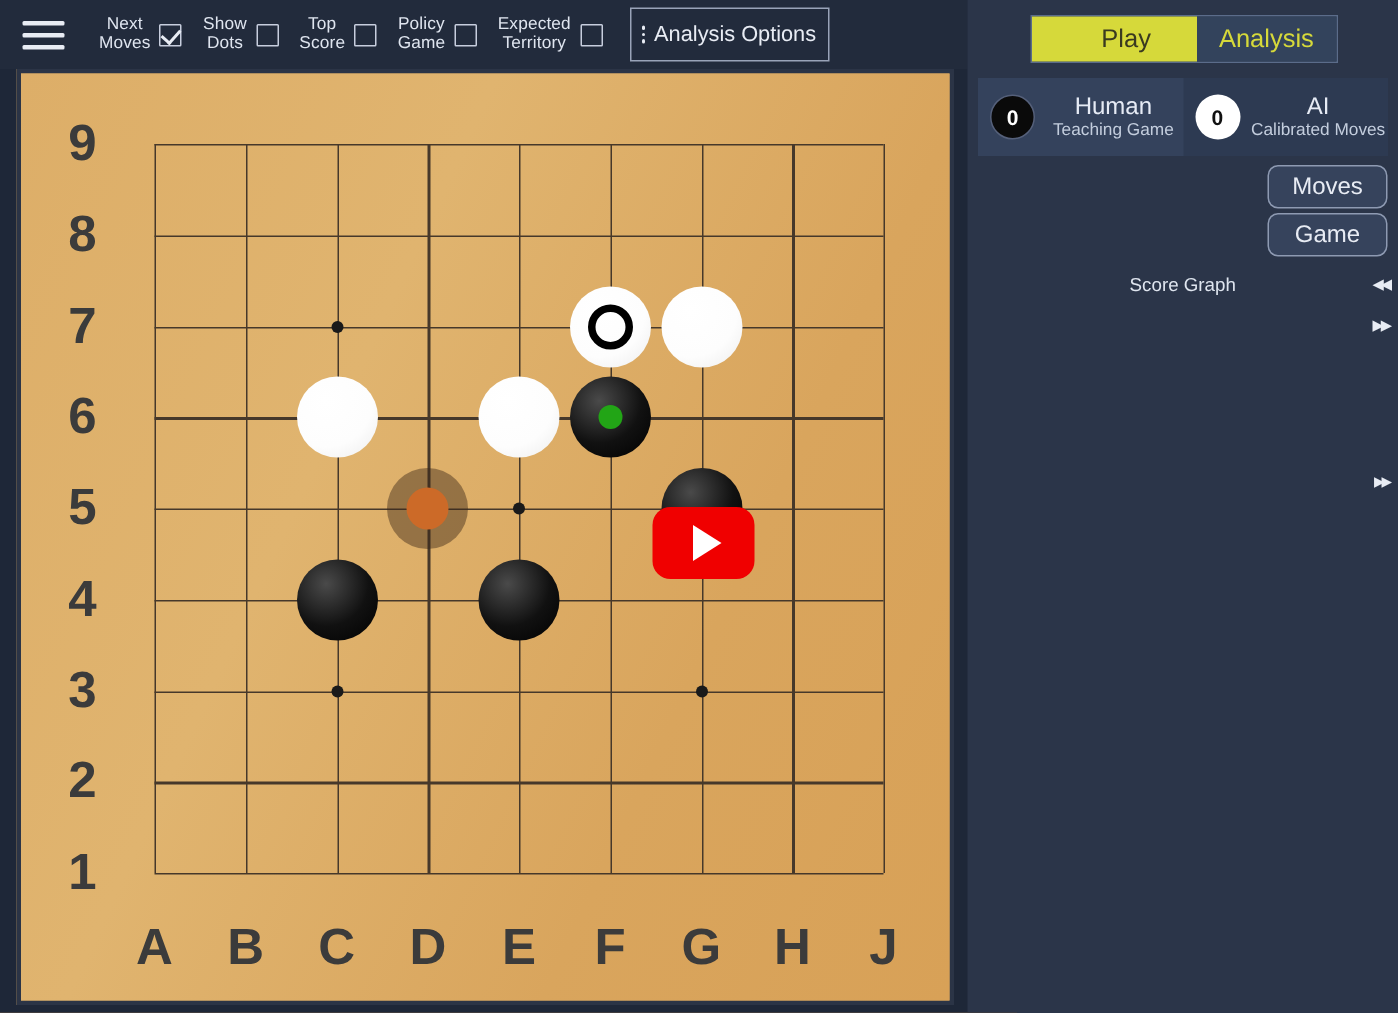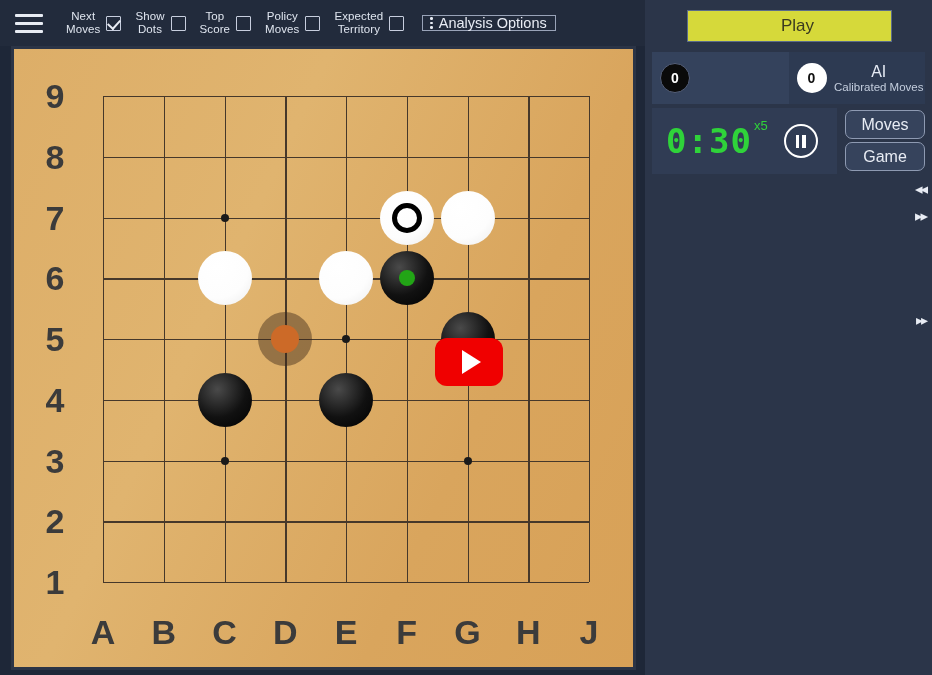--- a/index.html
+++ b/index.html
@@ -32,21 +32,21 @@
   .cbox {
     width: 15px; height: 15px; border: 1.6px solid #c7cede; background: transparent;
     position: relative; border-radius: 1px; cursor: pointer; flex: 0 0 auto;
   }
   .cbox.checked::after {
     content: ""; position: absolute; left: 3px; top: 0px;
     width: 6px; height: 10px; border: solid #e8ecf4;
     border-width: 0 2.2px 2.2px 0; transform: rotate(42deg);
   }
   #analysis-options {
-    margin-left: 18px; height: 16px; padding: 0 8px 0 4px;
+    margin-left: 18px; height: 36px; padding: 0 8px 0 4px;
     border: 1.3px solid #99a3b8; color: #e8ecf4; font-size: 14.5px;
     display: flex; align-items: center; gap: 3px; cursor: pointer; background: transparent;
   }
   .kebab { display: flex; flex-direction: column; gap: 2px; padding: 0 3px; }
   .kebab i { width: 2.5px; height: 2.5px; background: #e8ecf4; border-radius: 50%; display: block; }
 
   
   #board-outer {
     position: absolute; left: 11px; top: 46px; width: 625px; height: 624px;
     background: #d9a961; border: 3px solid #2b3446;
@@ -191,21 +191,21 @@
 Dots</div>
       <div class="cbox"></div>
     </div>
     <div class="tb-group">
       <div class="tb-label">Top
 Score</div>
       <div class="cbox"></div>
     </div>
     <div class="tb-group">
       <div class="tb-label">Policy
-Moves</div>
+Game</div>
       <div class="cbox"></div>
     </div>
     <div class="tb-group">
       <div class="tb-label">Expected
 Territory</div>
       <div class="cbox"></div>
     </div>
 
     <div id="analysis-options">
       <span class="kebab">
@@ -276,46 +276,44 @@
         <div id="play-badge" style="left: 365.5px; top: 266px;">
           <div class="tri"></div>
         </div>
       </div>
   </div>
 
   <div id="panel">
 
     <div id="mode-tabs">
       <div class="mode-tab active">Play</div>
+      <div class="mode-tab inactive">Analysis</div>
     </div>
 
     <div id="players">
       <div class="player human">
         <div class="pstone b">0</div>
+        <div class="pinfo">
+          <div class="pname">Human</div>
+          <div class="psub">Teaching Game</div>
+        </div>
       </div>
       <div class="player ai">
         <div class="pstone w">0</div>
         <div class="pinfo">
           <div class="pname">AI</div>
           <div class="psub">Calibrated Moves</div>
         </div>
       </div>
     </div>
 
-    <div id="timer-box">
-      <div id="clock">0:30</div>
-      <div id="mult">x5</div>
-      <div id="pause-btn">
-          <i></i>
-          <i></i>
-        </div>
-    </div>
 
     <div class="pbtn" id="pass-btn">Moves</div>
     <div class="pbtn" id="undo-btn">Game</div>
 
+    <div id="score-graph-title">Score Graph</div>
     <div class="arrow-btn" id="arrow-left">◂◂</div>
     <div class="arrow-btn" id="arrow-right">▸▸</div>
 
     <div id="info-arrow">▸▸</div>
 
   </div>
 </div>
 
 </body></html>

